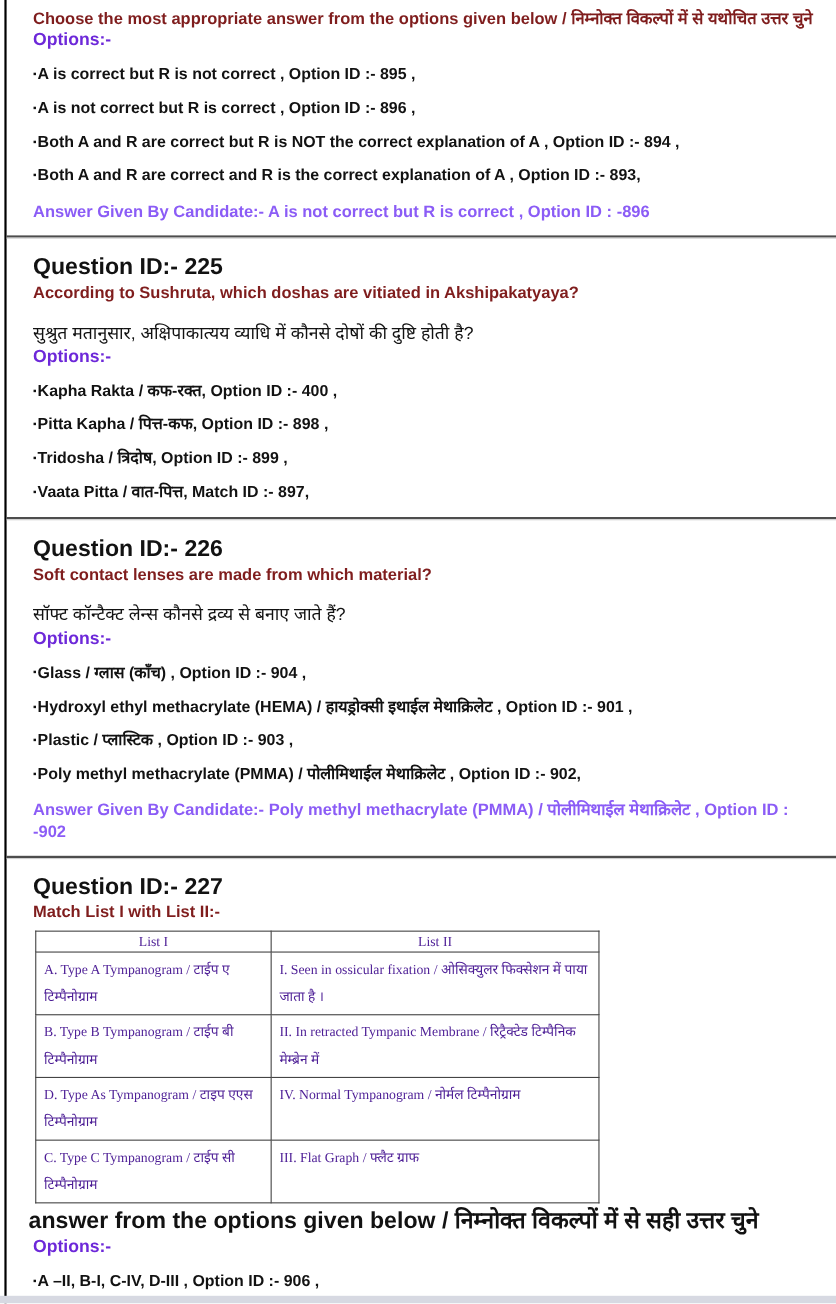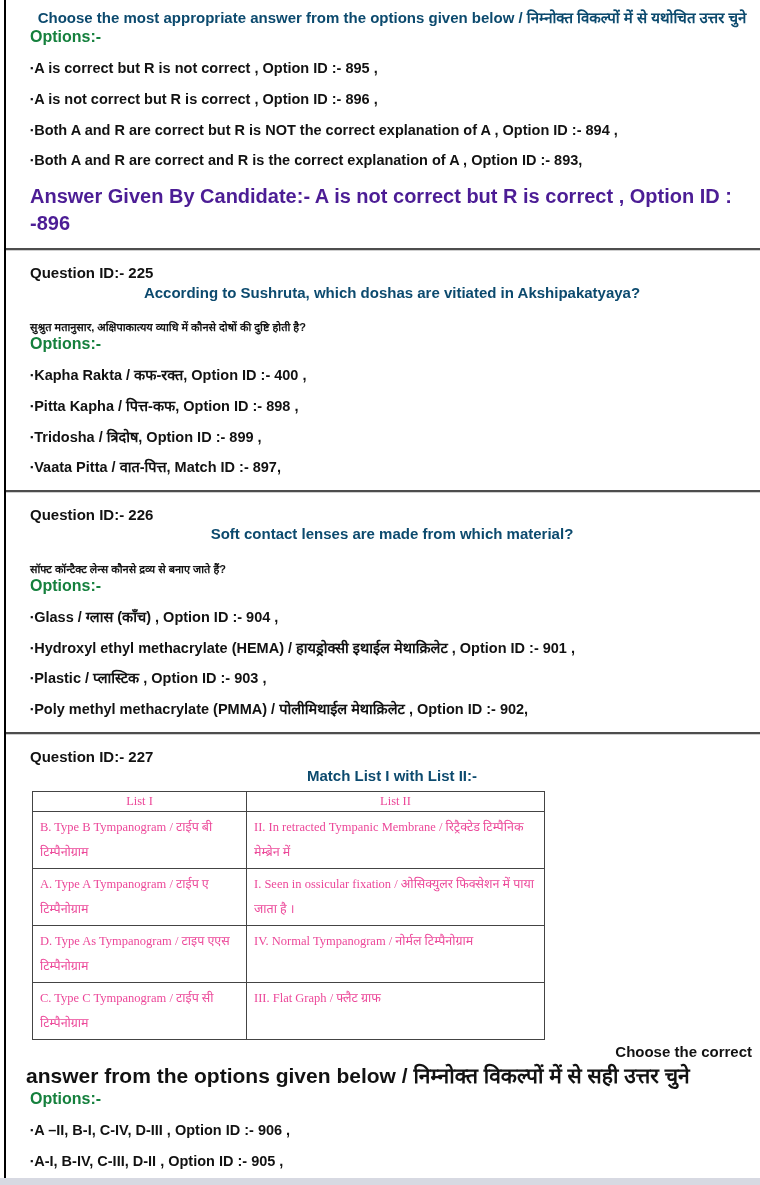--- a/index.html
+++ b/index.html
@@ -22,65 +22,64 @@
     border: 0;
     border-top: 2px solid #4d4d4d;
     border-bottom: 1px solid #cfcfcf;
     height: 1px;
     margin: 11px -10px 12px -24px;
   }
   .q-line {
     font-weight: bold;
     font-size: 15px;
     line-height: 1.28;
-    color: #0c4a6e;
-    text-align: center;
-  }
-  .q-id { font-weight: bold; font-size: 15px; line-height: 1.3; }
+    color: #7f1d1d;
+  }
+  .q-id { font-weight: bold; font-size: 21px; line-height: 1.3; }
   .q-hi {
-    font-weight: bold;
-    font-size: 11px;
+    font-weight: normal;
+    font-size: 16px;
     line-height: 1.3;
     margin-top: 18px;
   }
   .options-label {
-    color: #15803d;
+    color: #6d28d9;
     font-weight: bold;
     font-size: 16px;
     line-height: 1.2;
   }
   .opt {
     margin-top: 14px;
     margin-bottom: 14px;
     font-weight: bold;
     font-size: 14.5px;
     line-height: 1.15;
     white-space: nowrap;
   }
   .opt .bullet {
     font-size: 9px;
     vertical-align: 2px;
     margin-right: 1px;
     color: #121212;
   }
   .answer {
-    color: #4c1d95;
-    font-weight: bold;
-    font-size: 20px;
+    color: #8b5cf6;
+    font-weight: bold;
+    font-size: 15px;
     line-height: 1.35;
     margin-top: 4px;
   }
   .match-table {
     border-collapse: collapse;
     margin: 6px 0 2px 2px;
     width: 512px;
     table-layout: fixed;
     font-family: "Liberation Serif", "DejaVu Serif", serif;
     font-size: 12.5px;
-    color: #ec4899;
+    color: #4c1d95;
   }
   .match-table th, .match-table td {
     border: 1px solid #444444;
     vertical-align: top;
     text-align: left;
     padding: 3px 7px;
     line-height: 2.0;
   }
   .match-table th {
     font-weight: normal;
@@ -142,20 +141,21 @@
 
   <section>
     <div class="q-id">Question ID:- 226</div>
     <div class="q-line">Soft contact lenses are made from which material?</div>
     <div class="q-hi">सॉफ्ट कॉन्टैक्ट लेन्स कौनसे द्रव्य से बनाए जाते हैं?</div>
     <div class="options-label">Options:-</div>
     <div class="opt"><span class="bullet">▪</span><span>Glass / ग्लास (काँच) , Option ID :- 904 ,</span></div>
     <div class="opt"><span class="bullet">▪</span><span>Hydroxyl ethyl methacrylate (HEMA) / हायड्रोक्सी इथाईल मेथाक्रिलेट , Option ID :- 901 ,</span></div>
     <div class="opt"><span class="bullet">▪</span><span>Plastic / प्लास्टिक , Option ID :- 903 ,</span></div>
     <div class="opt"><span class="bullet">▪</span><span>Poly methyl methacrylate (PMMA) / पोलीमिथाईल मेथाक्रिलेट , Option ID :- 902,</span></div>
+    <div class="answer" style="white-space: normal; max-width: 720px;">Answer Given By Candidate:- Poly methyl methacrylate (PMMA) / पोलीमिथाईल मेथाक्रिलेट , Option ID : -902</div>
   </section>
 
   <hr class="divider">
 
   <section>
     <div class="q-id">Question ID:- 227</div>
     <div class="q-line">Match List I with List II:-</div>
 
     <table class="match-table">
       <colgroup>
@@ -163,39 +163,38 @@
           <col class="col-right">
         </colgroup>
       <thead>
         <tr>
           <th>List I</th>
           <th>List II</th>
         </tr>
       </thead>
       <tbody>
         <tr>
+          <td>A. Type A Tympanogram / टाईप ए टिम्पैनोग्राम</td>
+          <td>I. Seen in ossicular fixation / ओसिक्युलर फिक्सेशन में पाया जाता है ।</td>
+        </tr>
+        <tr>
           <td>B. Type B Tympanogram / टाईप बी टिम्पैनोग्राम</td>
           <td>II. In retracted Tympanic Membrane / रिट्रैक्टेड टिम्पैनिक मेम्ब्रेन में</td>
         </tr>
         <tr>
-          <td>A. Type A Tympanogram / टाईप ए टिम्पैनोग्राम</td>
-          <td>I. Seen in ossicular fixation / ओसिक्युलर फिक्सेशन में पाया जाता है ।</td>
-        </tr>
-        <tr>
           <td>D. Type As Tympanogram / टाइप एएस टिम्पैनोग्राम</td>
           <td>IV. Normal Tympanogram / नोर्मल टिम्पैनोग्राम</td>
         </tr>
         <tr>
           <td>C. Type C Tympanogram / टाईप सी टिम्पैनोग्राम</td>
           <td>III. Flat Graph / फ्लैट ग्राफ</td>
         </tr>
       </tbody>
     </table>
 
-    <div class="choose-right">Choose the correct</div>
     <div class="choose-cont">answer from the options given below / निम्नोक्त विकल्पों में से सही उत्तर चुने</div>
     <div class="options-label">Options:-</div>
     <div class="opt"><span class="bullet">▪</span><span>A –II, B-I, C-IV, D-III , Option ID :- 906 ,</span></div>
     <div class="opt"><span class="bullet">▪</span><span>A-I, B-IV, C-III, D-II , Option ID :- 905 ,</span></div>
 
   </section>
 
   <div class="bottom-strip"></div>
 </div>
 

